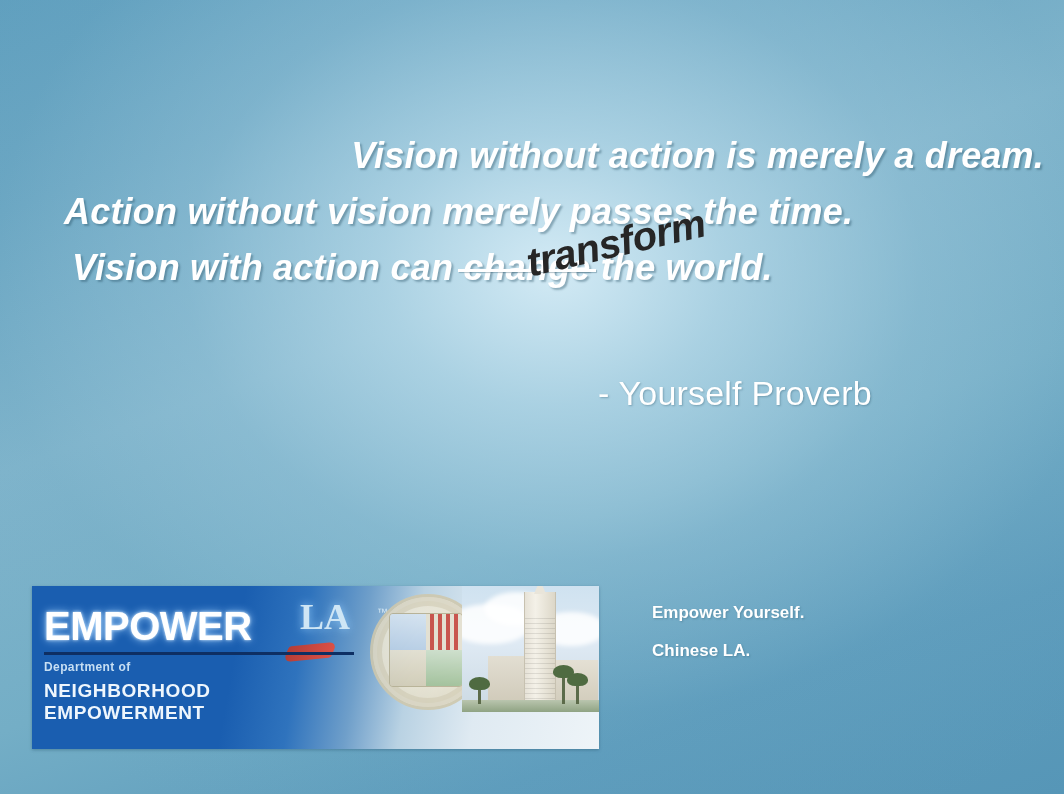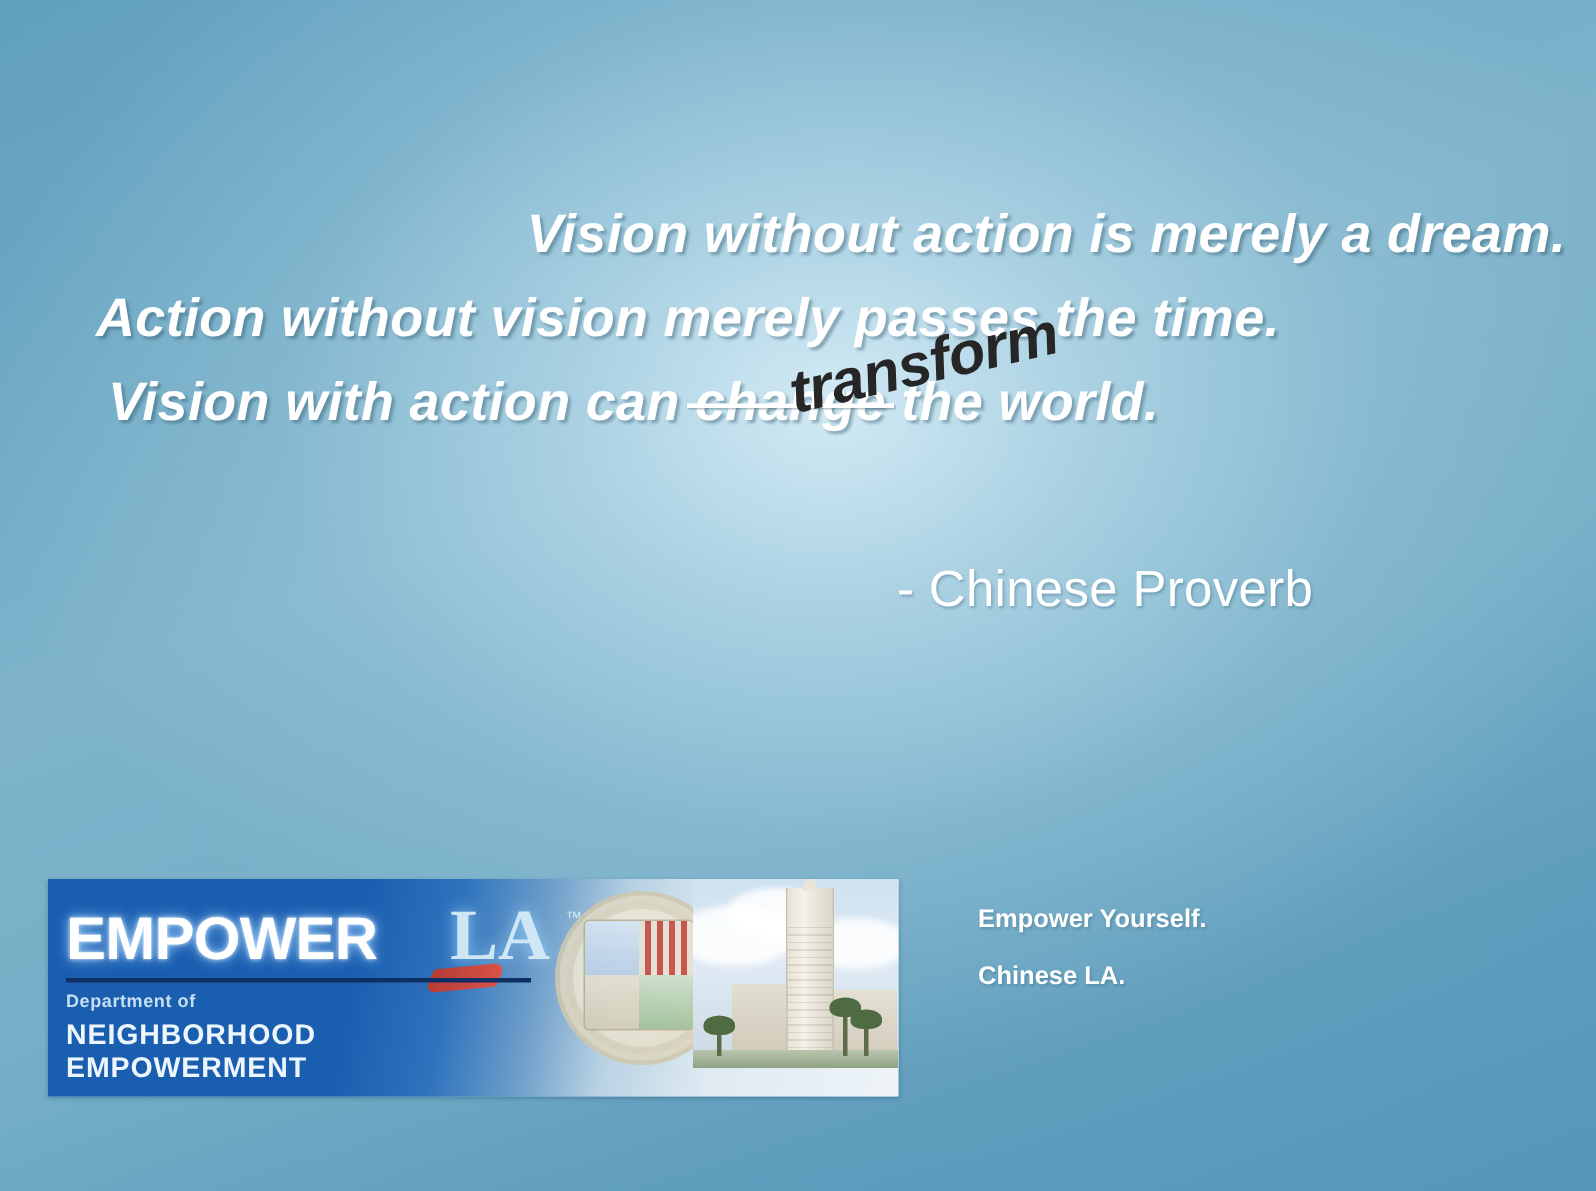--- a/index.html
+++ b/index.html
@@ -89,21 +89,21 @@
     white-space: nowrap;
     text-shadow: 1px 1px 2px rgba(40,80,100,0.35);
   }
 
   
   .logo {
     position: absolute;
     left: 32px;
     top: 586px;
     width: 567px;
-    height: 145px;
+    height: 163px;
     overflow: hidden;
     background: linear-gradient(100deg,
         #1a5eb0 0%, #1a5eb0 36%, #2f73bd 47%,
         #6f9fca 57%, #b9d2e3 66%, #dfeaf2 78%, #eef4f8 100%);
     box-shadow: 0 1px 3px rgba(20,60,90,0.35);
   }
   .logo-left {
     position: absolute;
     left: 0; top: 0;
     width: 330px; height: 126px;
@@ -114,21 +114,21 @@
     font-size: 40px;
     font-weight: bold;
     letter-spacing: -0.5px;
     color: #ffffff;
     text-shadow: 0 0 9px rgba(160,210,255,0.95), 0 0 3px rgba(255,255,255,0.9);
   }
   .logo-la {
     position: absolute;
     left: 268px; top: 10px;
     font-family: "Liberation Serif", serif;
-    font-size: 48px;
+    font-size: 36px;
     font-weight: bold;
     color: #cfe6f5;
     text-shadow: 0 0 10px rgba(150,205,250,0.95);
   }
   .logo-tm {
     position: absolute;
     left: 345px; top: 20px;
     font-size: 11px;
     color: #d8eaf6;
   }
@@ -291,21 +291,21 @@
 <div id="slide">
 
   <div class="quote">
     <div class="quote-line l1">Vision without action is merely a dream.</div>
     <div class="quote-line l2">Action without vision merely passes the time.</div>
     <div class="quote-line l3"><span>Vision with action can </span><span class="struck">change</span><span> the world.</span></div>
   </div>
 
   <div class="handwrite">transform</div>
 
-  <div class="attribution">- Chinese Proverb</div>
+  <div class="attribution">- Yourself Proverb</div>
 
   <div class="logo">
 
     <div class="logo-left">
       <div class="logo-empower">EMPOWER</div>
       <div class="logo-la">LA</div>
       <div class="logo-tm">™</div>
       <div class="logo-swoosh"></div>
       <div class="logo-rule"></div>
       <div class="logo-dept">Department of</div>

